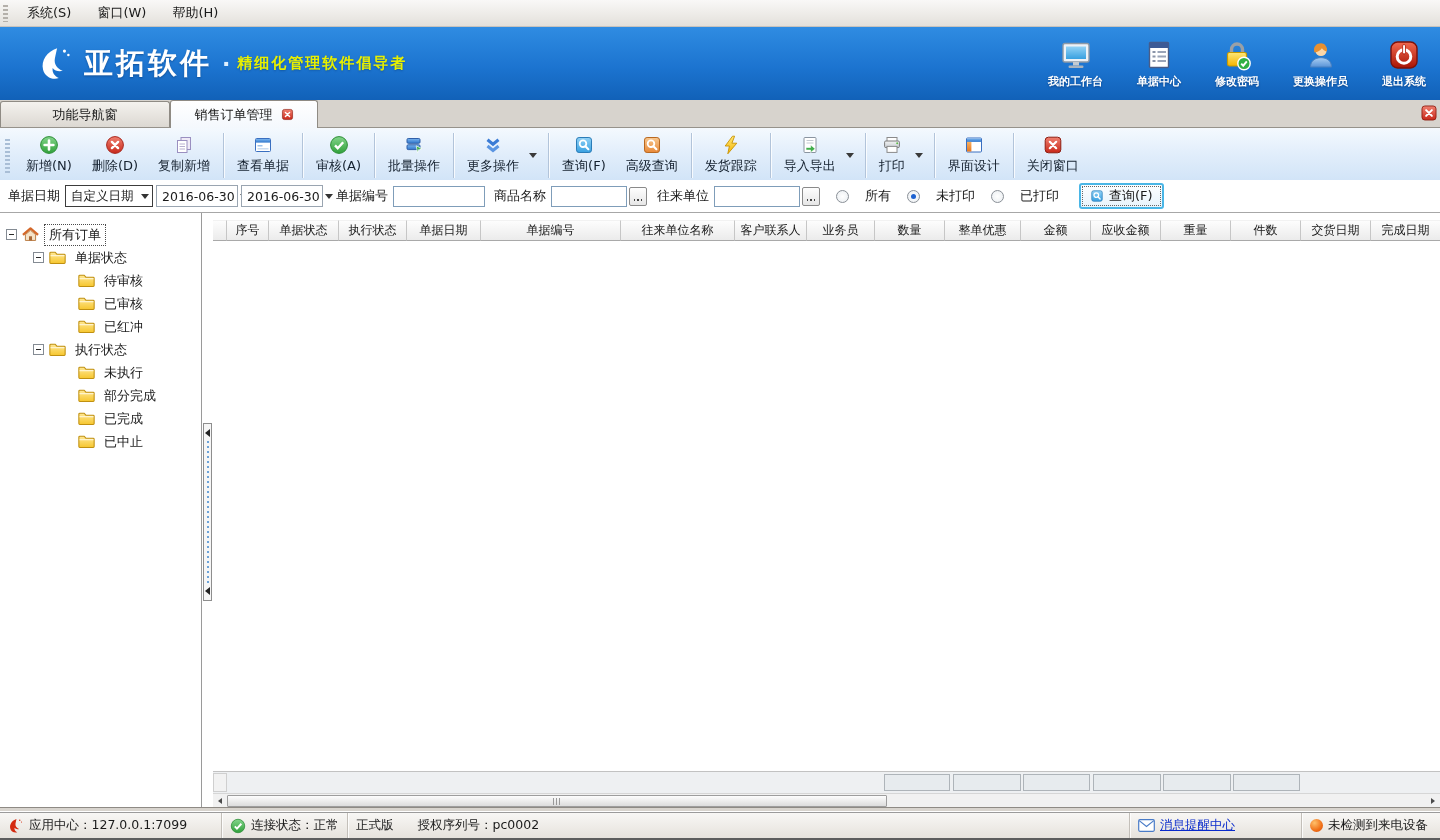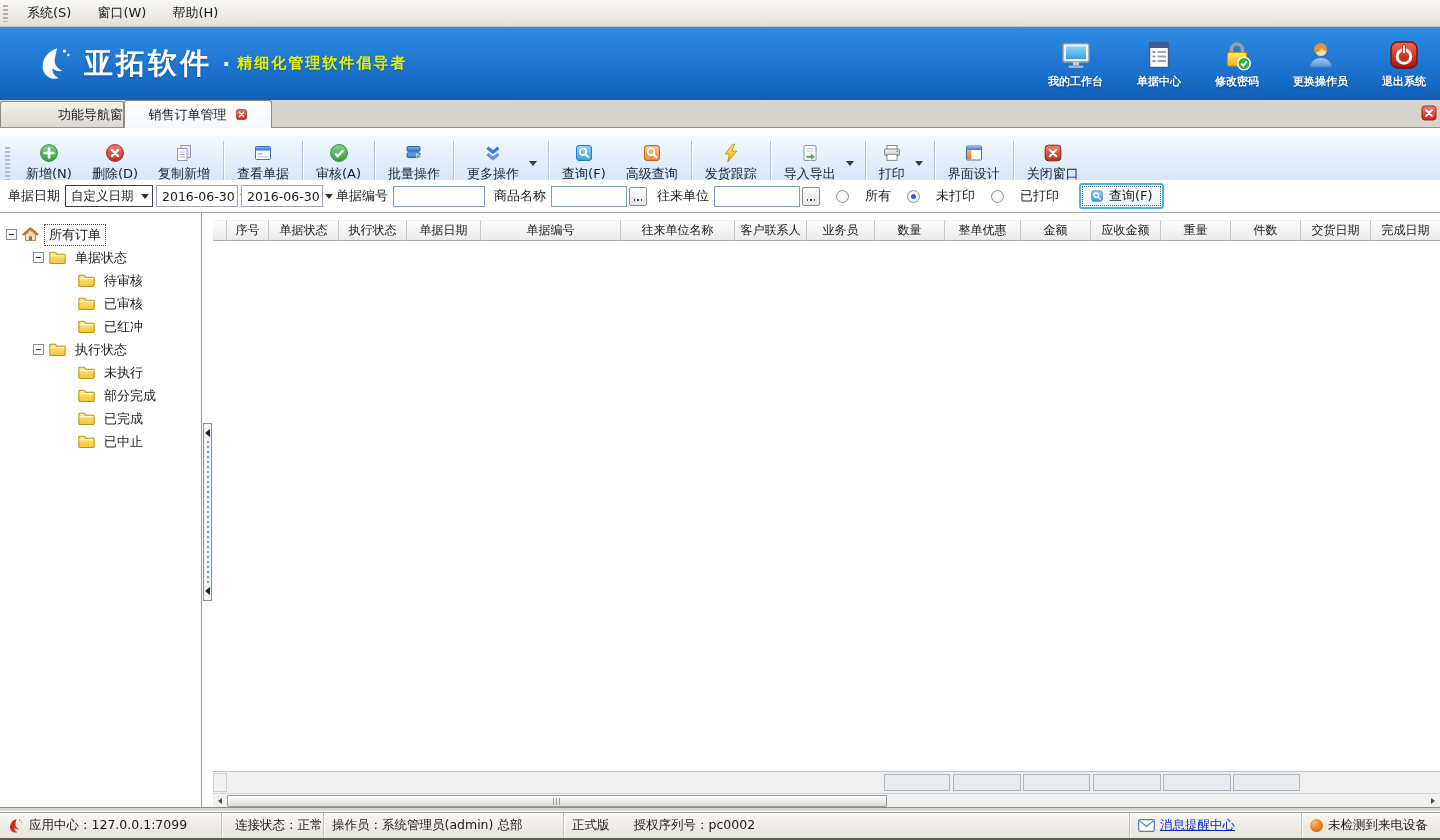--- a/index.html
+++ b/index.html
@@ -20,27 +20,27 @@
   .brand-sep { color:#dff0ff; font-size:22px; font-weight:bold; margin:0 7px 0 10px; }
   .brand-slogan { color:#e8f000; font-size:15px; font-weight:bold; letter-spacing:2px; text-shadow:0 1px 2px rgba(0,40,90,.35); }
   .header-actions { margin-left:auto; margin-right:14px; display:flex; align-items:flex-end; gap:34px; }
   .haction { display:flex; flex-direction:column; align-items:center; gap:3px; cursor:pointer; }
   .haction .hlabel { color:#fff; font-weight:bold; font-size:11px; text-shadow:0 1px 2px rgba(0,30,80,.5); white-space:nowrap; }
   .ic32 { width:32px; height:32px; }
 
   
   .tab-strip { top:100px; height:28px; background:#d7d3cd; border-bottom:1px solid #96928b; display:flex; align-items:flex-end; }
   .tab { height:26px; display:flex; align-items:center; justify-content:center; gap:8px; border:1px solid #8f8b84; border-bottom:none; border-radius:3px 3px 0 0; margin-top:2px; cursor:pointer; }
-  .tab.inactive { width:124px; background:linear-gradient(#f4f2ee,#dcd8d2);justify-content:flex-end; }
+  .tab.inactive { width:170px; background:linear-gradient(#f4f2ee,#dcd8d2); }
   .tab.active { width:148px; height:28px; background:linear-gradient(#ffffff,#f4f8fd); position:relative; z-index:2; margin-bottom:-1px; }
   .ic13 { width:13px; height:13px; }
   .tabstrip-close { position:absolute; right:2px; top:4px; width:18px; height:18px; cursor:pointer; }
 
   
-  .toolbar { top:136px; height:56px; background:linear-gradient(#f4f9fe,#e2eefb 45%,#d0e3f7); border-bottom:1px solid #b9cbe0; display:flex; align-items:stretch; padding-left:2px; }
+  .toolbar { top:128px; height:56px; background:linear-gradient(#f4f9fe,#e2eefb 45%,#d0e3f7); border-bottom:1px solid #b9cbe0; display:flex; align-items:stretch; padding-left:2px; }
   .toolbar .gripper { align-self:center; height:34px; background:repeating-linear-gradient(180deg,#a9bed6 0 2px,transparent 2px 4px); }
   .tbtn { display:flex; flex-direction:column; align-items:center; justify-content:center; gap:2px; padding:3px 10px 4px; cursor:pointer; white-space:nowrap; }
   .ic20 { width:20px; height:20px; }
   .tsep { width:1px; background:#b2c4da; box-shadow:1px 0 0 #ffffffcc; margin:5px 3px; }
   .dd-arrow { width:0; height:0; border-left:4px solid transparent; border-right:4px solid transparent; border-top:5px solid #3a3a3a; align-self:center; margin:0 8px 0 0; cursor:pointer; }
   .tbtn .lbl { font-size:13px; color:#14202e; }
 
   
   .filter-bar { top:180px; height:33px; background:#fff; border-bottom:1px solid #a7a7a7; display:flex; align-items:center; padding-left:8px; }
   .flabel { margin-right:5px; white-space:nowrap; }
@@ -88,21 +88,21 @@
   .sarrow.left { left:0; } .sarrow.right { right:0; }
   .tri-l { width:0; height:0; border-top:3.5px solid transparent; border-bottom:3.5px solid transparent; border-right:4.5px solid #4a4a4a; }
   .tri-r { width:0; height:0; border-top:3.5px solid transparent; border-bottom:3.5px solid transparent; border-left:4.5px solid #4a4a4a; }
   .sthumb { position:absolute; left:14px; top:1px; width:660px; height:12px; background:linear-gradient(#fdfdfd,#dcdcdc); border:1px solid #9d9d9d; border-radius:1px; display:flex; align-items:center; justify-content:center; cursor:pointer; }
   .sthumb .grip { width:8px; height:7px; background:repeating-linear-gradient(90deg,#999 0 1px,transparent 1px 3px); }
 
   
   .bottom-divider { top:807px; height:5px; background:#d8d4ce; border-top:1px solid #8e8a84; border-bottom:1px solid #ffffff; }
   .status-bar { top:812px; height:28px; background:linear-gradient(#f8f7f5,#e6e2dc); border-top:1px solid #9b9b9b; border-bottom:2px solid #5d5d5d; display:flex; align-items:center; font-size:12.5px; }
   .ssec { display:flex; align-items:center; gap:5px; padding:0 8px; height:100%; border-right:1px solid #c3bfb9; box-shadow:1px 0 0 #ffffffcc; white-space:nowrap; }
-  .ssec.s1 { width:222px; } .ssec.s2 { width:102px; } .ssec.s3 { width:212px; } .ssec.s4 { width:240px; }
+  .ssec.s1 { width:222px; } .ssec.s2 { width:126px; } .ssec.s3 { width:212px; } .ssec.s4 { width:240px; }
   .ssec.s5 { flex:1; gap:24px; } .ssec.s6 { width:172px; } .ssec.s7 { border-right:none; box-shadow:none; flex:0 0 auto; padding-right:12px; }
   .ic16s { width:16px; height:16px; }
   .msg-link { color:#0a2bcc; text-decoration:underline; cursor:pointer; }
   .orange-ball { width:13px; height:13px; border-radius:50%; background:radial-gradient(circle at 35% 30%,#ffc06a,#f07018 60%,#d4480a); }
   .envelope { width:17px; height:13px; }
 </style>
 </head>
 <body>
 
 <svg width="0" height="0" style="position:absolute">
@@ -619,23 +619,20 @@
         <use href="#sym-logo"></use>
       </svg>
     <span>应用中心：127.0.0.1:7099</span>
   </div>
   <div class="ssec s2">
     <svg class="ic16s">
         <use href="#sym-audit"></use>
       </svg>
     <span>连接状态：正常</span>
   </div>
-  <div class="ssec s4">
-    <span>操作员：系统管理员(admin) 总部</span>
-  </div>
   <div class="ssec s5">
     <span>正式版</span>
     <span>授权序列号：pc0002</span>
   </div>
   <div class="ssec s6">
     <svg class="envelope">
         <use href="#sym-envelope"></use>
       </svg>
     <span class="msg-link">消息提醒中心</span>
   </div>

